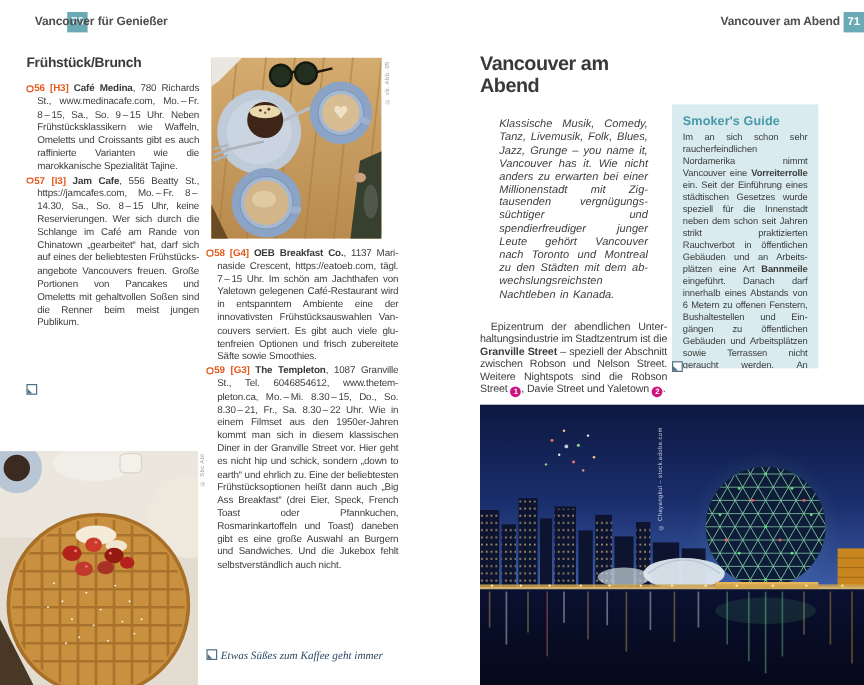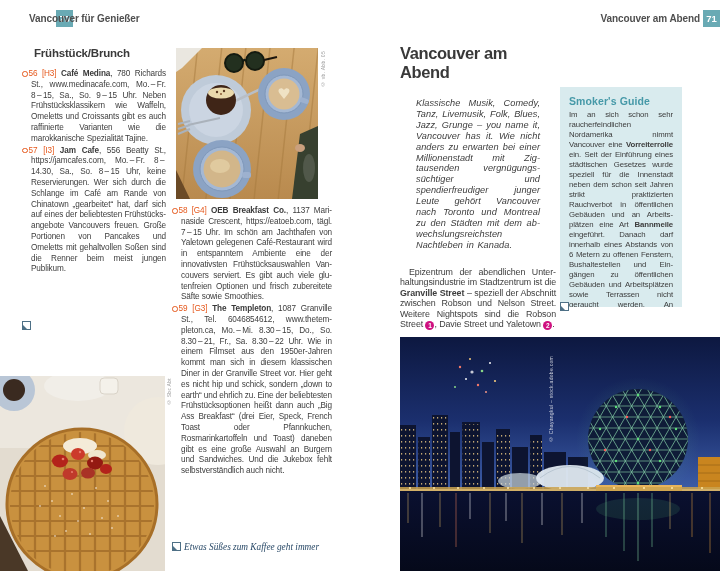--- a/index.html
+++ b/index.html
@@ -9,21 +9,21 @@
   }
   .abs{position:absolute;}
   
   .pgnum{background:#69aab4;color:#fff;font-weight:bold;font-size:9.5px;
     width:17px;height:17px;display:flex;align-items:center;justify-content:center;}
   .htitle{font-weight:bold;font-size:10px;color:#4f4f4f;letter-spacing:-0.1px;white-space:nowrap;}
   
   .colhead{font-weight:bold;font-size:11.5px;color:#3a3a3a;letter-spacing:-0.2px;}
   .entry{font-size:8.2px;line-height:10.8px;text-align:justify;hyphens:manual;
     padding-left:9px;text-indent:-9px;letter-spacing:-0.12px;margin:0 0 1px 0;}
-  .marker{color:#e5581c;font-weight:normal;}
+  .marker{color:#e5581c;font-weight:bold;}
   .micon{display:inline-block;width:3.5px;height:3.5px;border:1.7px solid #e5581c;
     border-radius:50%;margin-right:1px;vertical-align:-0.5px;background:#fff;}
   .ename{font-weight:bold;color:#3a3a3a;}
   
   .caption{font-family:"Liberation Serif",serif;font-style:italic;font-size:9.3px;
     line-height:12.5px;color:#2a4a68;}
   .capicon{display:inline-block;width:7px;height:7px;border:1px solid #4e7086;
     background:#fff;margin-right:3px;position:relative;vertical-align:-1px;}
   .capicon::after{content:"";position:absolute;left:0;bottom:0;width:0;height:0;
     border-left:4px solid #4e7086;border-top:4px solid transparent;}
@@ -50,21 +50,21 @@
   .photo{display:block;}
 </style>
 </head>
 <body>
 
 <div class="abs pgnum" style="left:8px;top:10px;margin-left:48px;">70</div>
 <div class="abs htitle" style="left:29px;top:13px;">Vancouver für Genießer</div>
 <div class="abs htitle" style="right:20px;top:13px;">Vancouver am Abend</div>
 <div class="abs pgnum" style="left:703px;top:10px;">71</div>
 
-<div class="abs colhead" style="left:22px;top:47px;margin-left:12px;">Frühstück/Brunch</div>
+<div class="abs colhead" style="left:22px;top:47px;">Frühstück/Brunch</div>
 
 <div class="abs" style="left:22px;top:69px;width:144px;">
   <p class="entry">
     <span class="marker"><span class="micon"></span><span>56</span>&nbsp;<span>[H3]</span></span>
     <span class="ename">Café Medina</span><span>, 780 Richards St., www.medinacafe.com, Mo. – Fr. 8 – 15, Sa., So. 9 – 15 Uhr. Neben Frühstücks­klassikern wie Waffeln, Omeletts und Croissants gibt es auch raffinierte Vari­anten wie die marokkanische Speziali­tät Tajine.</span>
   </p>
   <p class="entry">
     <span class="marker"><span class="micon"></span><span>57</span>&nbsp;<span>[I3]</span></span>
     <span class="ename">Jam Cafe</span><span>, 556 Beatty St., https://jamcafes.com, Mo. – Fr. 8 – 14.30, Sa., So. 8 – 15 Uhr, keine Reservierungen. Wer sich durch die Schlange im Café am Rande von China­town „gearbeitet“ hat, darf sich auf eines der beliebtesten Frühstücks­angebote Vancouvers freuen. Große Portionen von Pancakes und Omeletts mit gehaltvollen Soßen sind die Renner beim meist jun­gen Publikum.</span>
   </p>

